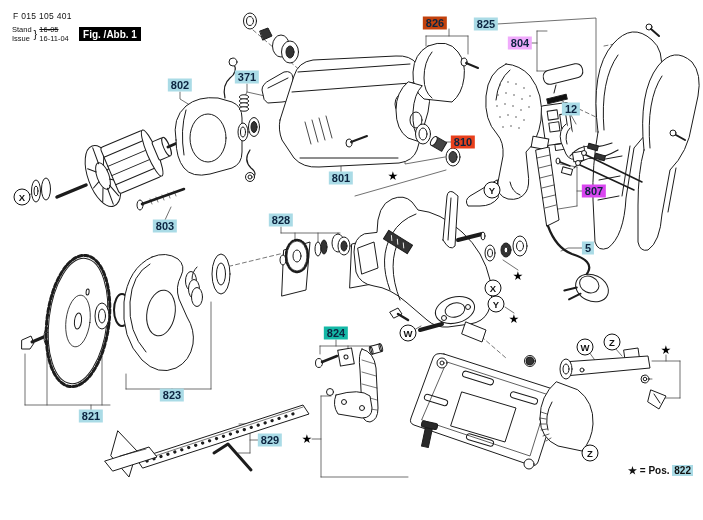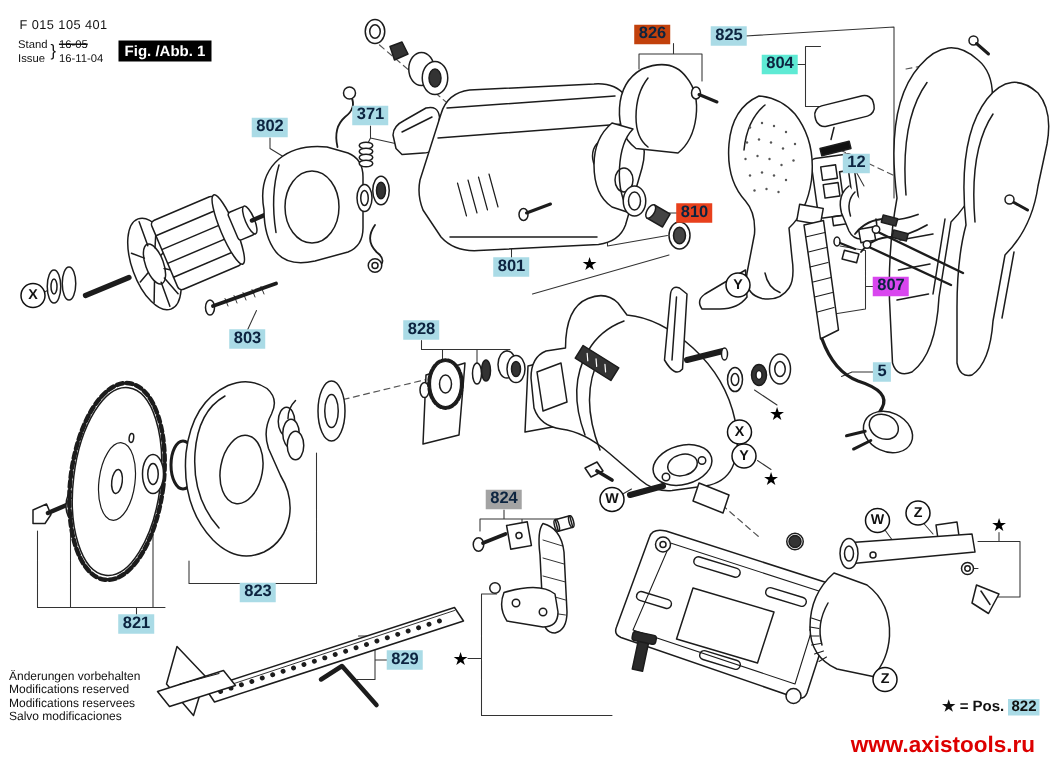--- a/index.html
+++ b/index.html
@@ -437,27 +437,27 @@
 
   <div class="ov" id="fig-badge" style="background: rgb(0, 0, 0); color: rgb(255, 255, 255);">Fig. /Abb. 1</div>
 
   <div id="labels-layer">
       <span class="plabel cyan" style="left: 180px; top: 85px; background: rgb(170, 219, 230); color: rgb(12, 36, 64);">802</span>
       <span class="plabel cyan" style="left: 247px; top: 77px; background: rgb(170, 219, 230); color: rgb(12, 36, 64);">371</span>
       <span class="plabel cyan" style="left: 165px; top: 226px; background: rgb(170, 219, 230); color: rgb(12, 36, 64);">803</span>
       <span class="plabel cyan" style="left: 341px; top: 178px; background: rgb(170, 219, 230); color: rgb(12, 36, 64);">801</span>
       <span class="plabel cyan" style="left: 435px; top: 23px; background: #c2410c; color: rgb(12, 36, 64);">826</span>
       <span class="plabel cyan" style="left: 486px; top: 24px; background: rgb(170, 219, 230); color: rgb(12, 36, 64);">825</span>
-      <span class="plabel cyan" style="left: 520px; top: 43px; background: #5eead4; color: rgb(12, 36, 64);">804</span>
+      <span class="plabel cyan" style="left: 520px; top: 43px; background: #f0abfc; color: rgb(12, 36, 64);">804</span>
       <span class="plabel cyan" style="left: 571px; top: 109px; background: rgb(170, 219, 230); color: rgb(12, 36, 64); text-align: right;">12</span>
       <span class="plabel red" style="left: 463px; top: 142px; background: rgb(232, 64, 28); color: rgb(12, 36, 64);">810</span>
       <span class="plabel cyan" style="left: 594px; top: 191px; background: #d946ef; color: rgb(12, 36, 64); text-align: center;">807</span>
       <span class="plabel cyan" style="left: 588px; top: 248px; background: rgb(170, 219, 230); color: rgb(12, 36, 64);">5</span>
       <span class="plabel cyan" style="left: 281px; top: 220px; background: rgb(170, 219, 230); color: rgb(12, 36, 64);">828</span>
-      <span class="plabel cyan" style="left: 336px; top: 333px; background: #a3a3a3; color: rgb(12, 36, 64);">824</span>
+      <span class="plabel cyan" style="left: 336px; top: 333px; background: #14b8a6; color: rgb(12, 36, 64);">824</span>
       <span class="plabel cyan" style="left: 172px; top: 395px; background: rgb(170, 219, 230); color: rgb(12, 36, 64);">823</span>
       <span class="plabel cyan" style="left: 91px; top: 416px; background: rgb(170, 219, 230); color: rgb(12, 36, 64);">821</span>
       <span class="plabel cyan" style="left: 270px; top: 440px; background: rgb(170, 219, 230); color: rgb(12, 36, 64);">829</span>
     </div>
   <div id="markers-layer">
       <div class="marker" style="left: 22px; top: 197px;">X</div>
       <div class="marker" style="left: 492px; top: 190px;">Y</div>
       <div class="marker" style="left: 493px; top: 288px;">X</div>
       <div class="marker" style="left: 496px; top: 304px;">Y</div>
       <div class="marker" style="left: 408px; top: 333px;">W</div>
@@ -466,26 +466,19 @@
       <div class="marker" style="left: 590px; top: 453px;">Z</div>
     </div>
   <div id="stars-layer">
       <div class="star" style="left: 393px; top: 176px;">★</div>
       <div class="star" style="left: 518px; top: 276px;">★</div>
       <div class="star" style="left: 514px; top: 319px;">★</div>
       <div class="star" style="left: 307px; top: 439px;">★</div>
       <div class="star" style="left: 666px; top: 350px;">★</div>
     </div>
 
-  <div class="ov" id="legal-notes">
-      <p>Änderungen vorbehalten</p>
-      <p>Modifications reserved</p>
-      <p>Modifications reservees</p>
-      <p>Salvo modificaciones</p>
-    </div>
 
   <div class="ov" id="star-note">
     <span>★ = Pos.</span>
     <span class="chip" style="background: rgb(170, 219, 230);">822</span>
   </div>
 
-  <a class="ov" id="watermark" href="#" style="color: rgb(221, 0, 0);">www.axistools.ru</a>
 </div>
 
 </body></html>

